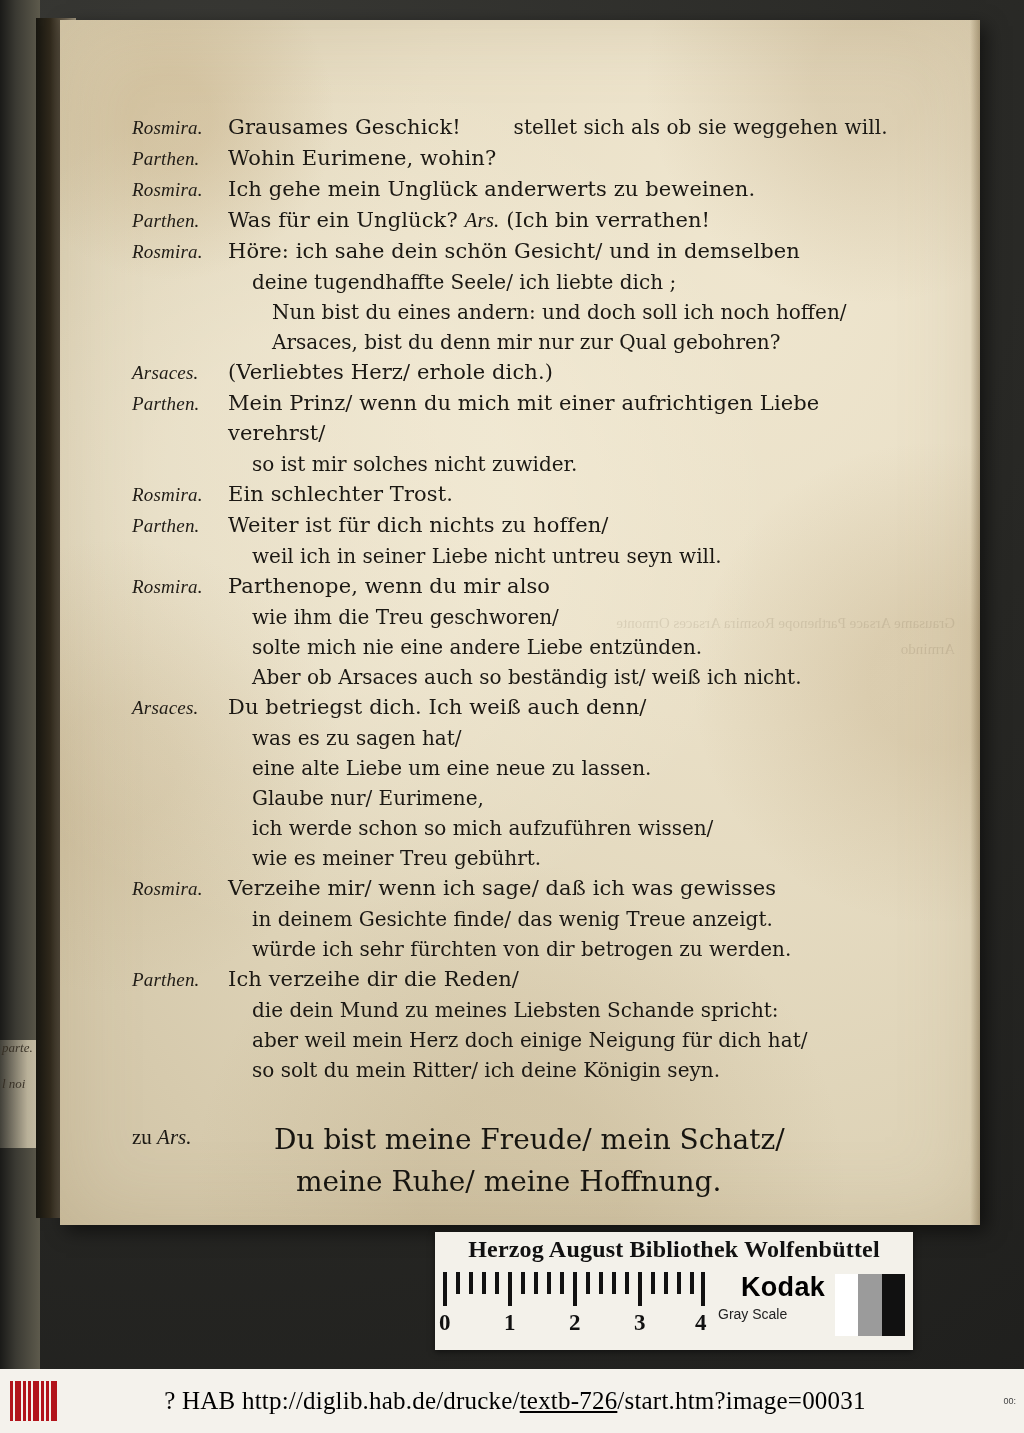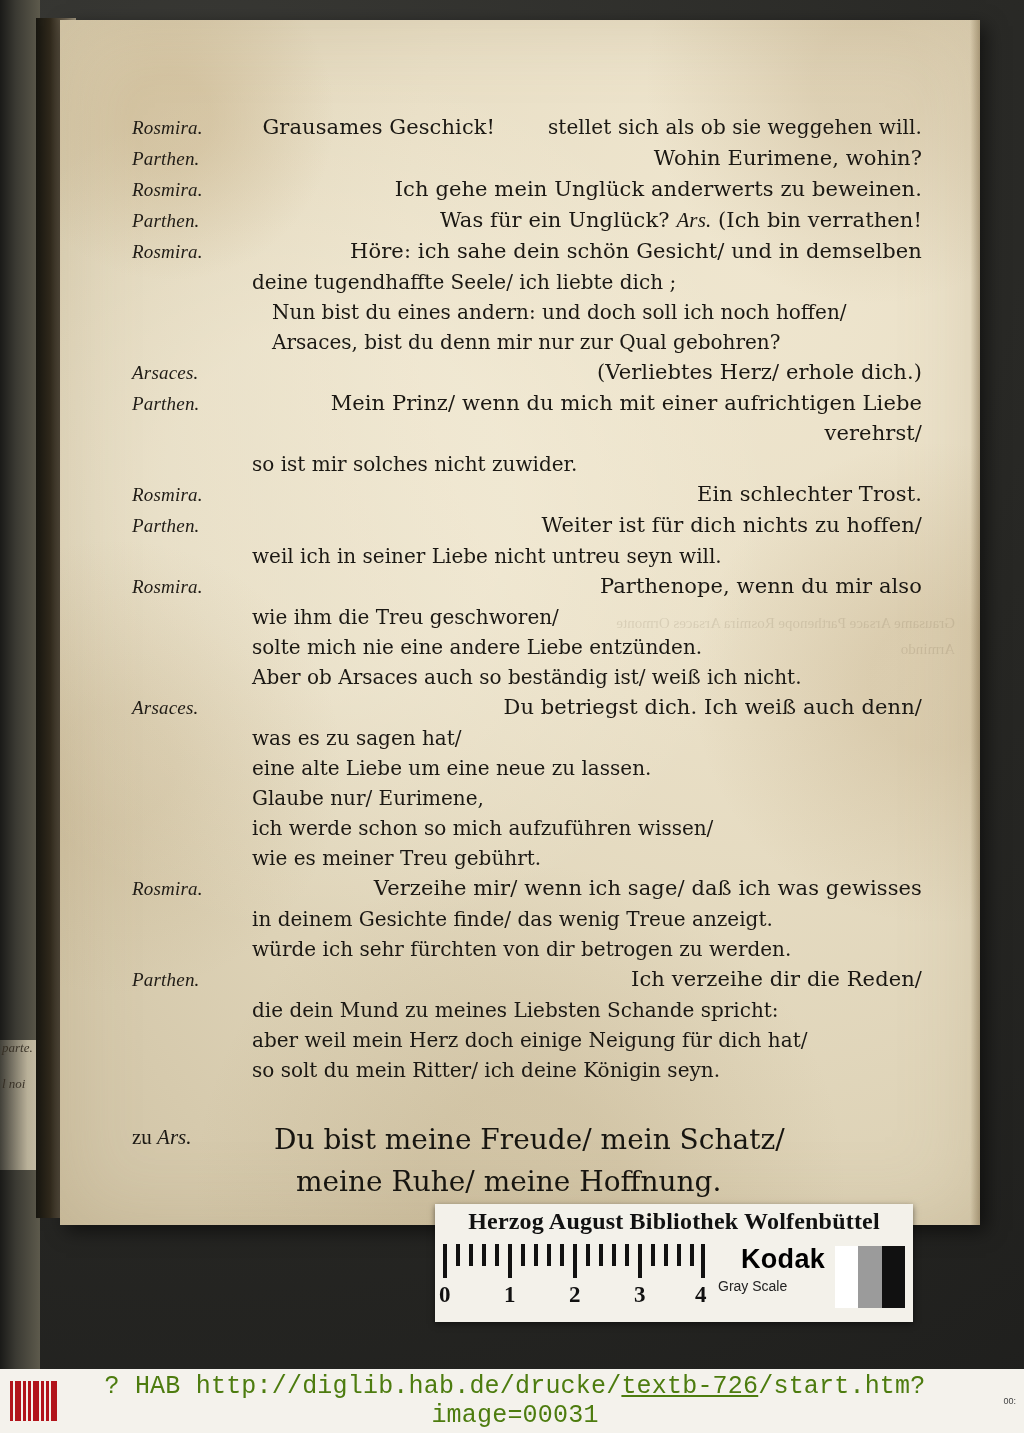--- a/index.html
+++ b/index.html
@@ -26,21 +26,21 @@
   
   #left-sliver {
     position: absolute;
     left: 0; top: 0;
     width: 40px; height: 1380px;
     background: linear-gradient(to right, #1a1a18 0%, #3b3a33 40%, #5d5a4c 100%);
   }
   #left-page-edge {
     position: absolute;
     left: 0; top: 1040px;
-    width: 46px; height: 130px;
+    width: 46px; height: 108px;
     background: linear-gradient(to right, #4a4840 0%, #cdc3a9 60%, #ddd3ba 100%);
     opacity: .85;
   }
   #left-page-edge span {
     display: block;
     font-style: italic;
     font-size: 13px;
     color: #3a3226;
     padding-left: 2px;
   }
@@ -124,21 +124,20 @@
     color: #201c16;
     white-space: nowrap;
   }
   .speech {
     flex: 1 1 auto;
     font-family: "DejaVu Serif", serif;
     font-size: 21px;
     line-height: 30px;
     letter-spacing: .1px;
     color: #1b1813;
-    text-align: right;
   }
   .cont {
     margin-left: 96px;
     padding-left: 24px;
     font-family: "DejaVu Serif", serif;
     font-size: 20px;
     line-height: 30px;
     color: #1b1813;
   }
   .stage-inline {
@@ -167,21 +166,21 @@
     line-height: 42px;
     color: #171510;
     padding-left: 30px;
   }
   .aria-lines .l2 { padding-left: 22px; }
 
   
   #target {
     position: absolute;
     left: 435px;
-    top: 1204px;
+    top: 1232px;
     width: 478px;
     height: 118px;
     background: #f3f1ea;
     box-shadow: 0 2px 6px rgba(0,0,0,.5);
   }
   #target-title {
     font-family: "Liberation Serif", serif;
     font-size: 24px;
     font-weight: bold;
     color: #111;
@@ -261,23 +260,23 @@
   #barcode i {
     display: block;
     width: 3px;
     height: 100%;
     background: #b2141b;
   }
   #barcode i.w { width: 6px; }
   #url {
     flex: 1 1 auto;
     text-align: center;
-    font-family: Liberation Mono, monospace;
+    font-family: Liberation Serif, serif;
     font-size: 25px;
-    color: #4d7c0f;
+    color: #000000;
     letter-spacing: .2px;
   }
   #url u { text-decoration: underline; }
   #bar-right {
     flex: 0 0 auto;
     width: 60px;
     font-family: "Liberation Sans", sans-serif;
     font-size: 9px;
     color: #444;
     text-align: right;

